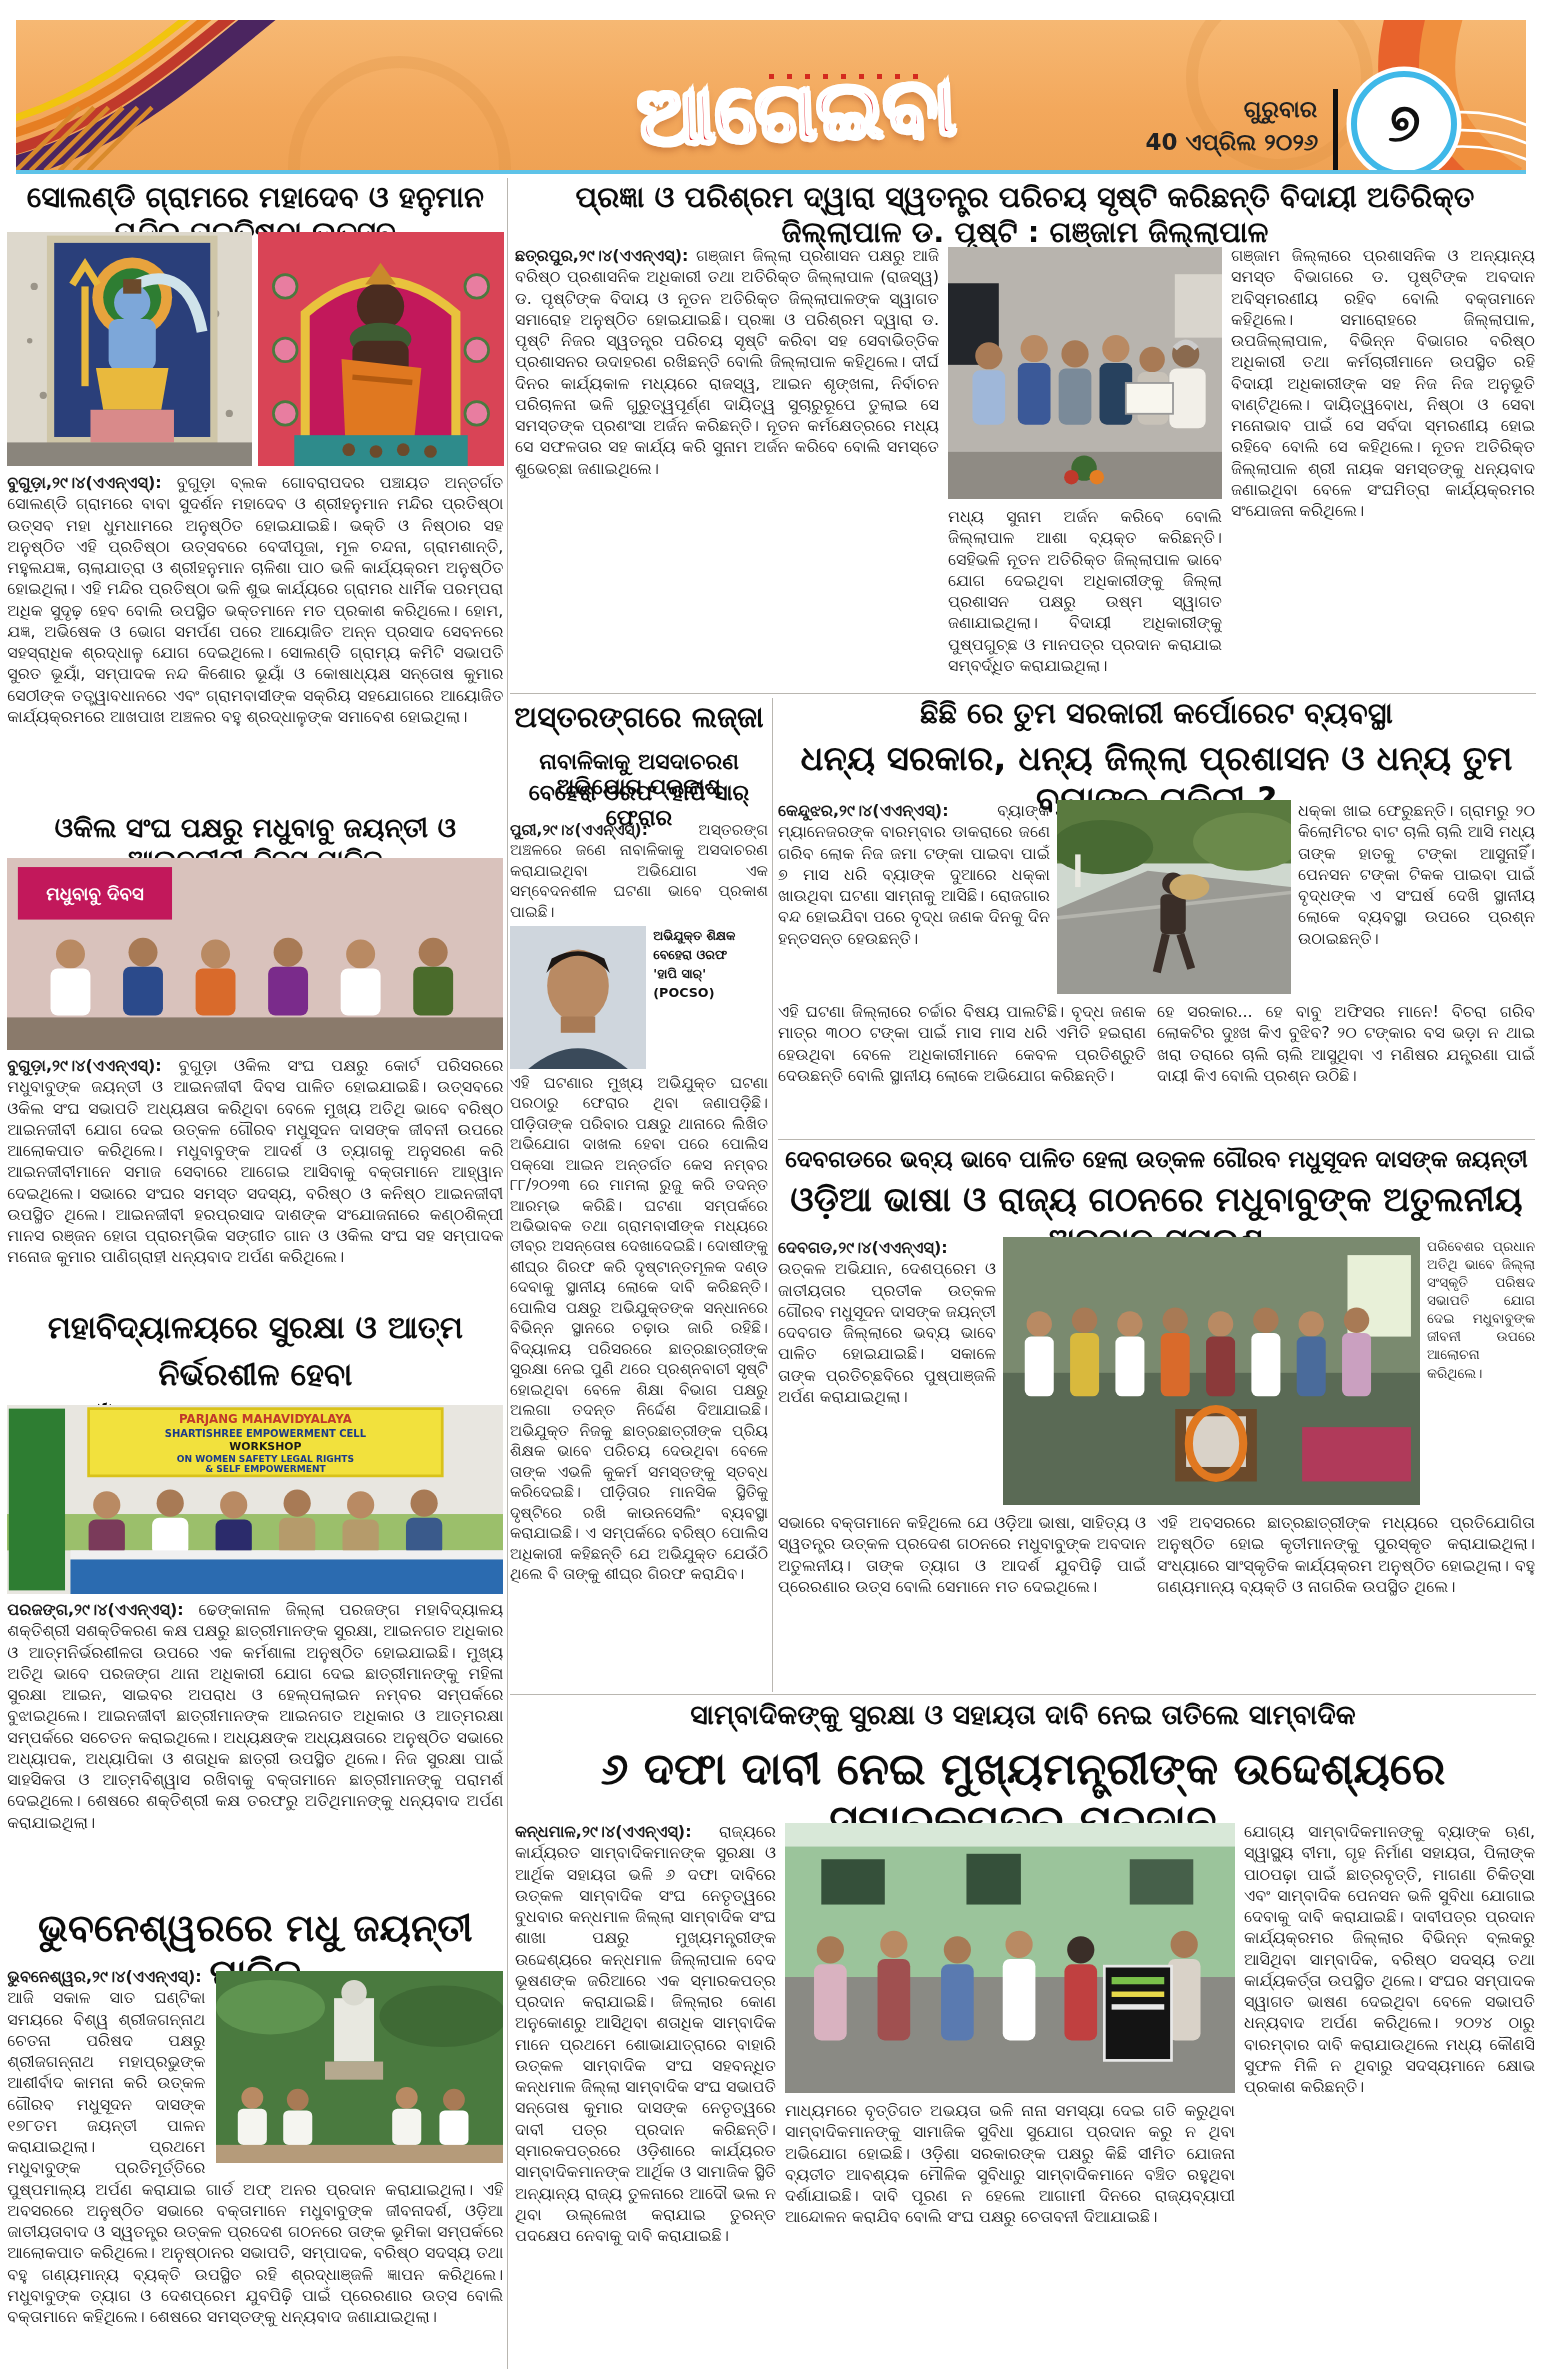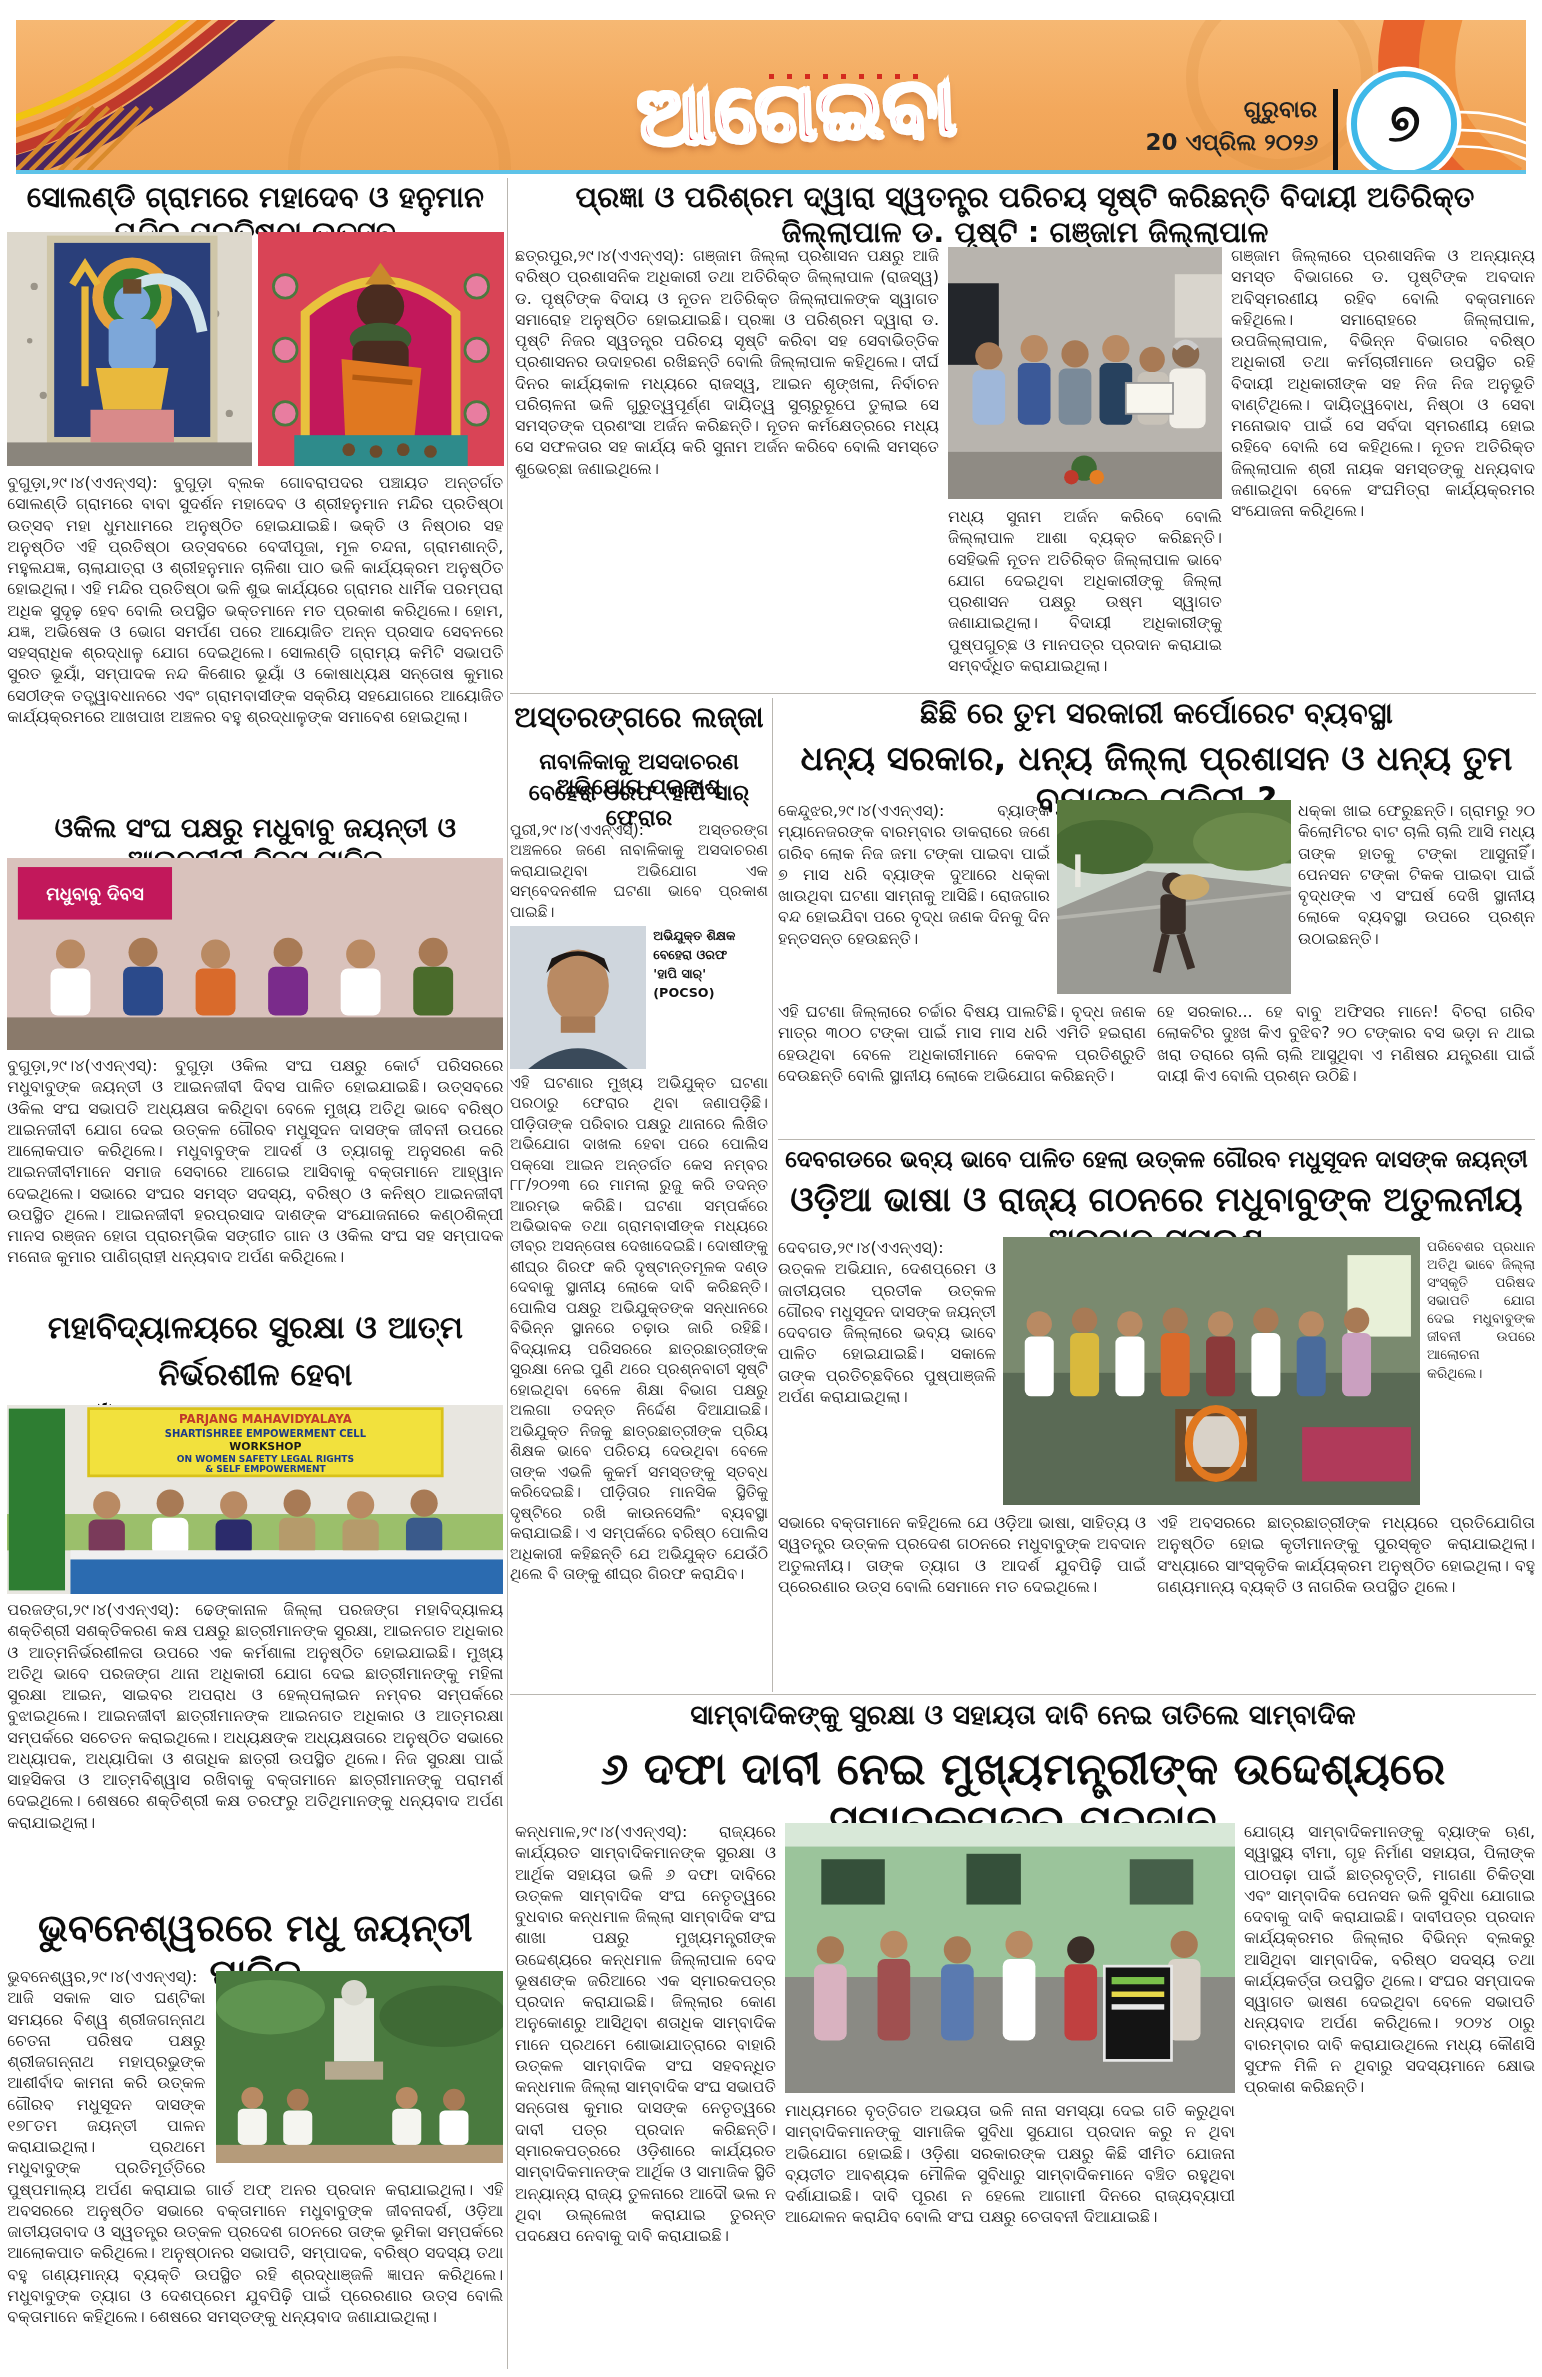--- a/index.html
+++ b/index.html
@@ -1,21 +1,21 @@
 <!DOCTYPE html>
 <html style="font-size:14.5px"><head>
 <meta charset="utf-8">
 <style>
   html,body{margin:0;padding:0;}
   body{width:1542px;height:2377px;position:relative;background:#ffffff;
        font-family:"DejaVu Sans","Liberation Sans",sans-serif;color:#111;}
   .abs{position:absolute;}
   .hl{font-weight:700;color:#0c0c0c;text-align:center;}
   .bt{font-size:16px;line-height:1.33;text-align:justify;overflow:hidden;color:#1a1a1a;}
-  .bt b{font-weight:400;}
+  .bt b{font-weight:700;}
   .ph{position:absolute;overflow:hidden;background:#86efac;}
   .ph svg{display:block;width:100%;height:100%;}
   .vrule{position:absolute;width:0.9px;background:#b9b6b0;}
   .hrule{position:absolute;height:0.9px;background:#b9b6b0;}
   
   #banner{left:16.3px;top:20px;width:1510px;height:151px;overflow:hidden;
           background:linear-gradient(180deg,#f6b873 0%,#f3a85c 60%,#efa254 100%);}
   #banner-underline{left:16.3px;top:170px;width:1510px;height:3.6px;background:#5ec3e8;position:absolute;}
   .mandala{position:absolute;border-radius:50%;border:12.7px solid rgba(216,140,60,.45);opacity:.5;}
   #logo{left:544px;top:23.6px;width:472px;height:114px;text-align:center;font-size:80px;font-weight:800;
@@ -61,21 +61,21 @@
   <svg class="abs" style="right:0;top:0;" width="272" height="151" viewBox="0 0 300 166">
     <path d="M180 -20 C 150 70, 170 130, 250 180" stroke="#e8632c" stroke-width="60" fill="none"></path>
     <path d="M215 -20 C 185 70, 205 130, 285 180" stroke="#f0903e" stroke-width="40" fill="none"></path>
     <path d="M150 120 C 200 95, 260 95, 310 120" stroke="#ffffff" stroke-width="3" fill="none"></path>
     <path d="M150 140 C 200 115, 260 115, 310 140" stroke="#ffffff" stroke-width="3" fill="none"></path>
     <path d="M150 158 C 200 133, 260 133, 310 158" stroke="#ffffff" stroke-width="3" fill="none"></path>
   </svg>
   <div class="abs" id="logo-dots"></div>
   <div class="abs" id="logo">ଆଗେଇବା</div>
   <div class="abs" id="mast-day">ଗୁରୁବାର</div>
-  <div class="abs" id="mast-date">20 ଏପ୍ରିଲ ୨୦୨୬</div>
+  <div class="abs" id="mast-date">40 ଏପ୍ରିଲ ୨୦୨୬</div>
   <div class="abs" id="mast-bar"></div>
   <div class="abs" id="page-circle">୭</div>
 </div>
 <div id="banner-underline"></div>
 
 <div class="vrule" style="left:507px;top:178px;height:2191px;"></div>
 <div class="vrule" style="left:772px;top:698px;height:994px;"></div>
 <div class="hrule" style="left:510px;top:693px;width:1026px;"></div>
 <div class="hrule" style="left:778px;top:1139px;width:757px;"></div>
 <div class="hrule" style="left:510px;top:1694px;width:1026px;"></div>

